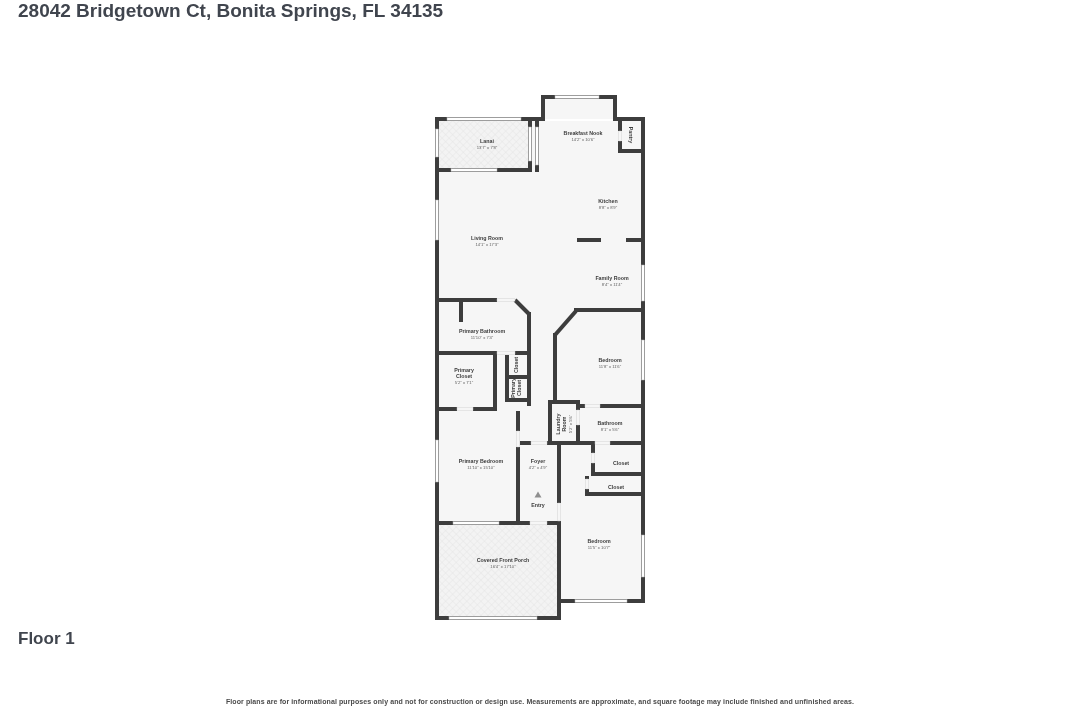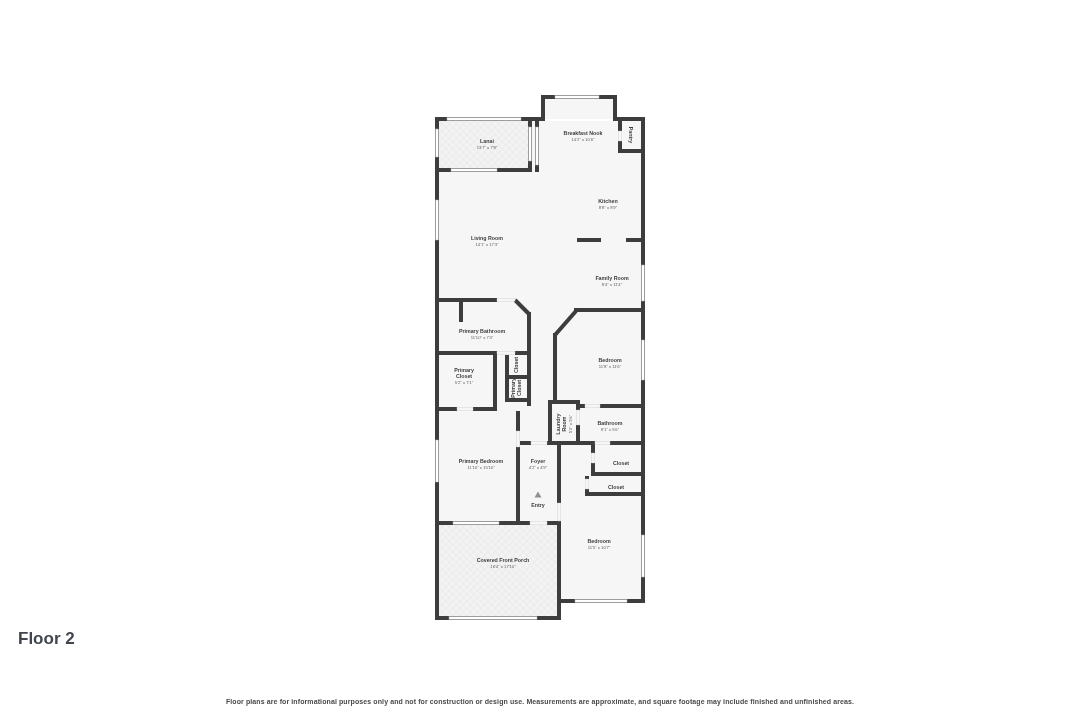--- a/index.html
+++ b/index.html
@@ -16,20 +16,21 @@
   .win{fill:#ffffff;stroke:#b0b0b0;stroke-width:0.5;}
   .door{fill:#f6f6f6;stroke:#cccccc;stroke-width:0.4;}
   .room-name{font:700 5.3px "Liberation Sans",sans-serif;fill:#3c3c3c;}
   .room-dims{font:400 4.2px "Liberation Sans",sans-serif;fill:#606060;}
   .entry-arrow{fill:#8f8f8f;}
 </style>
 </head>
 <body>
 
 <div class="page">
+  <div class="page-title">28042 Bridgetown Ct, Bonita Springs, FL 34135</div>
 
   <svg class="plan" viewBox="0 0 210 527">
     <defs>
       <pattern id="hatch" width="5" height="5" patternUnits="userSpaceOnUse" patternTransform="rotate(45)">
         <rect width="5" height="5" fill="#f3f3f3"></rect>
         <line x1="0" y1="0" x2="0" y2="5" stroke="#e2e2e2" stroke-width="0.8"></line>
         <line x1="0" y1="0" x2="5" y2="0" stroke="#e2e2e2" stroke-width="0.8"></line>
       </pattern>
     </defs>
 
@@ -208,15 +209,15 @@
           <text x="0" y="-1" class="room-name" text-anchor="middle">Bedroom</text>
           <text x="0" y="5" class="room-dims" text-anchor="middle">11'5" x 10'7"</text>
         </g>
         <g transform="translate(68,468) rotate(0)">
           <text x="0" y="-1" class="room-name" text-anchor="middle">Covered Front Porch</text>
           <text x="0" y="5" class="room-dims" text-anchor="middle">16'4" x 17'10"</text>
         </g>
       </g>
   </svg>
 
-  <div class="floor-label">Floor 2</div>
+  <div class="floor-label">Floor 1</div>
   <div class="disclaimer">Floor plans are for informational purposes only and not for construction or design use. Measurements are approximate, and square footage may include finished and unfinished areas.</div>
 </div>
 
 </body></html>

